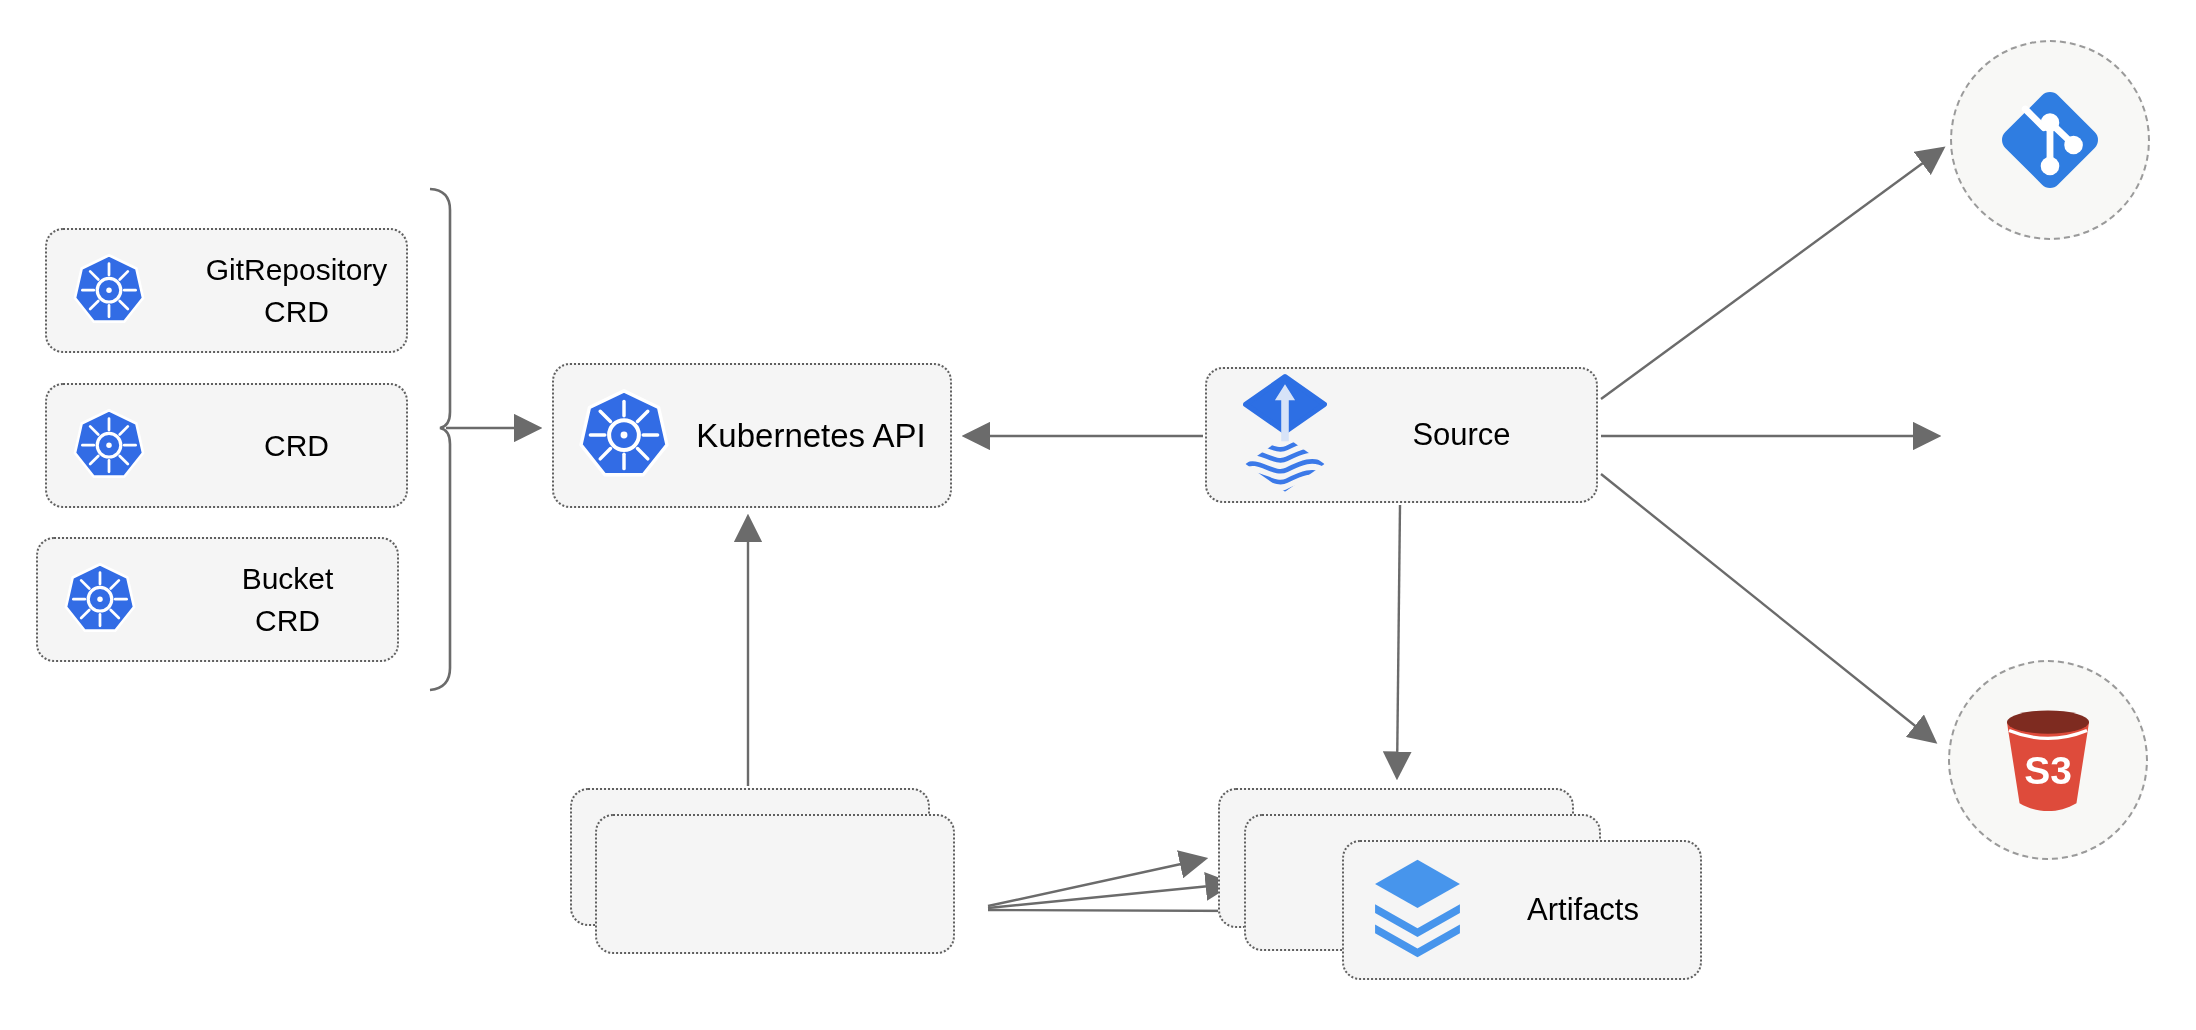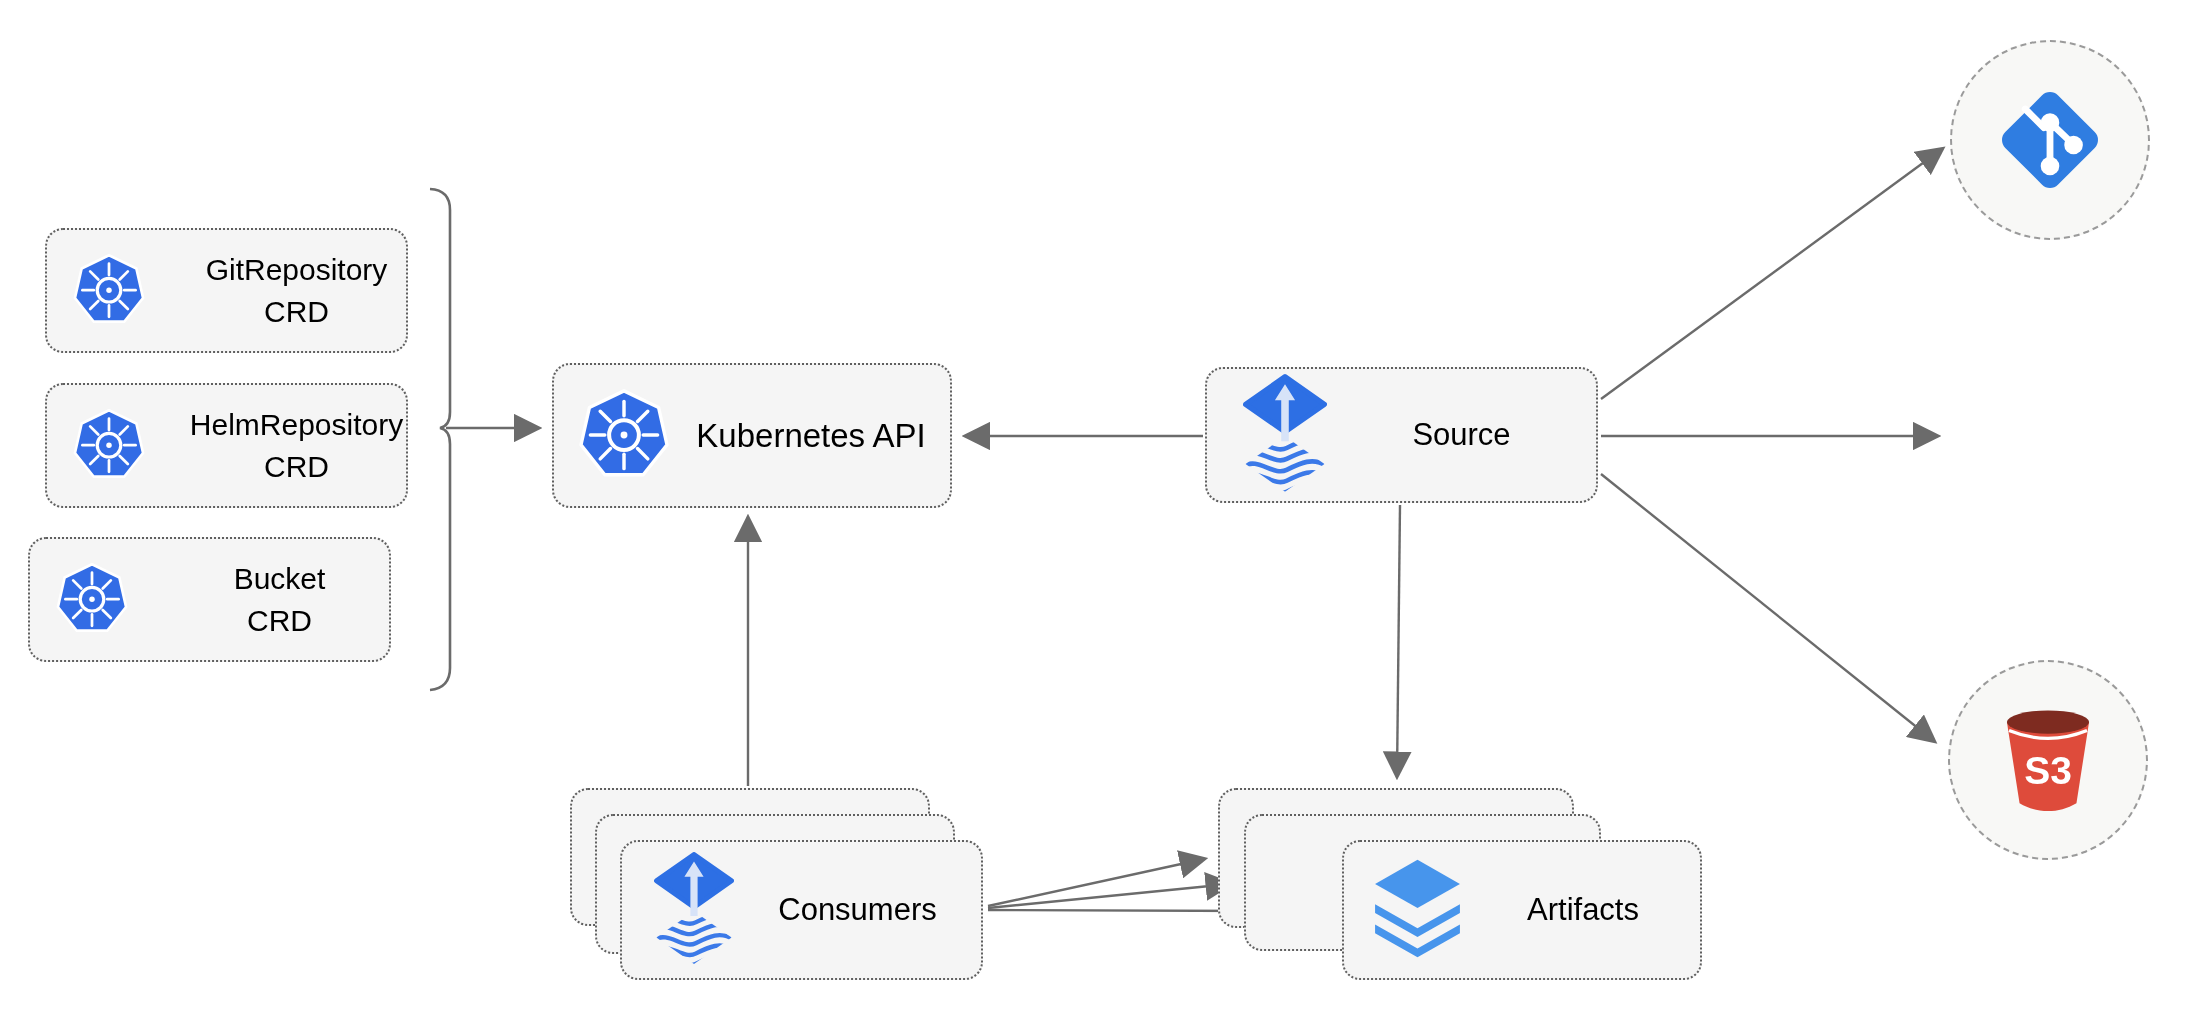--- a/index.html
+++ b/index.html
@@ -116,26 +116,25 @@
     </div>
   </div>
 
   <div class="node box crd" style="left:45px;top:383px;width:363px;height:125px">
     <span class="icw">
       <svg width="76" height="76" viewBox="0 0 100 100">
           <use href="#sym-k8s"></use>
         </svg>
       </span>
     <div class="lbl2">
-      <div>HelmRepository</div>
       <div>CRD</div>
     </div>
   </div>
 
-  <div class="node box crd" style="left:28px;top:537px;width:363px;height:125px">
+  <div class="node box crd" style="left:36px;top:537px;width:363px;height:125px">
     <span class="icw">
       <svg width="76" height="76" viewBox="0 0 100 100">
           <use href="#sym-k8s"></use>
         </svg>
       </span>
     <div class="lbl2">
       <div>Bucket</div>
       <div>CRD</div>
     </div>
   </div>
@@ -155,28 +154,20 @@
           <use href="#sym-flux"></use>
         </svg>
       </span>
     <div class="lbl2" style="flex:1;">
       <div>Source</div>
     </div>
   </div>
 
   <div class="stackback" style="left:570px;top:788px;width:360px;height:138px"></div>
   <div class="stackback" style="left:595px;top:814px;width:360px;height:140px"></div>
-  <div class="node box frontbox" style="left:620px;top:840px;width:363px;height:140px">
-    <span class="icw">
-      <svg width="80" height="116" viewBox="0 0 100 145">
-          <use href="#sym-flux"></use>
-        </svg>
-      </span>
-    <div class="lbl1">Consumers</div>
-  </div>
 
   <div class="stackback" style="left:1218px;top:788px;width:356px;height:140px"></div>
   <div class="stackback" style="left:1244px;top:814px;width:357px;height:137px"></div>
   <div class="node box frontbox" style="left:1342px;top:840px;width:360px;height:140px;padding-left:25px;justify-content:flex-end;">
     <span class="icw">
       <svg width="97" height="108" viewBox="0 0 100 112">
           <use href="#sym-layers"></use>
         </svg>
       </span>
     <div class="lbl1">Artifacts</div>

